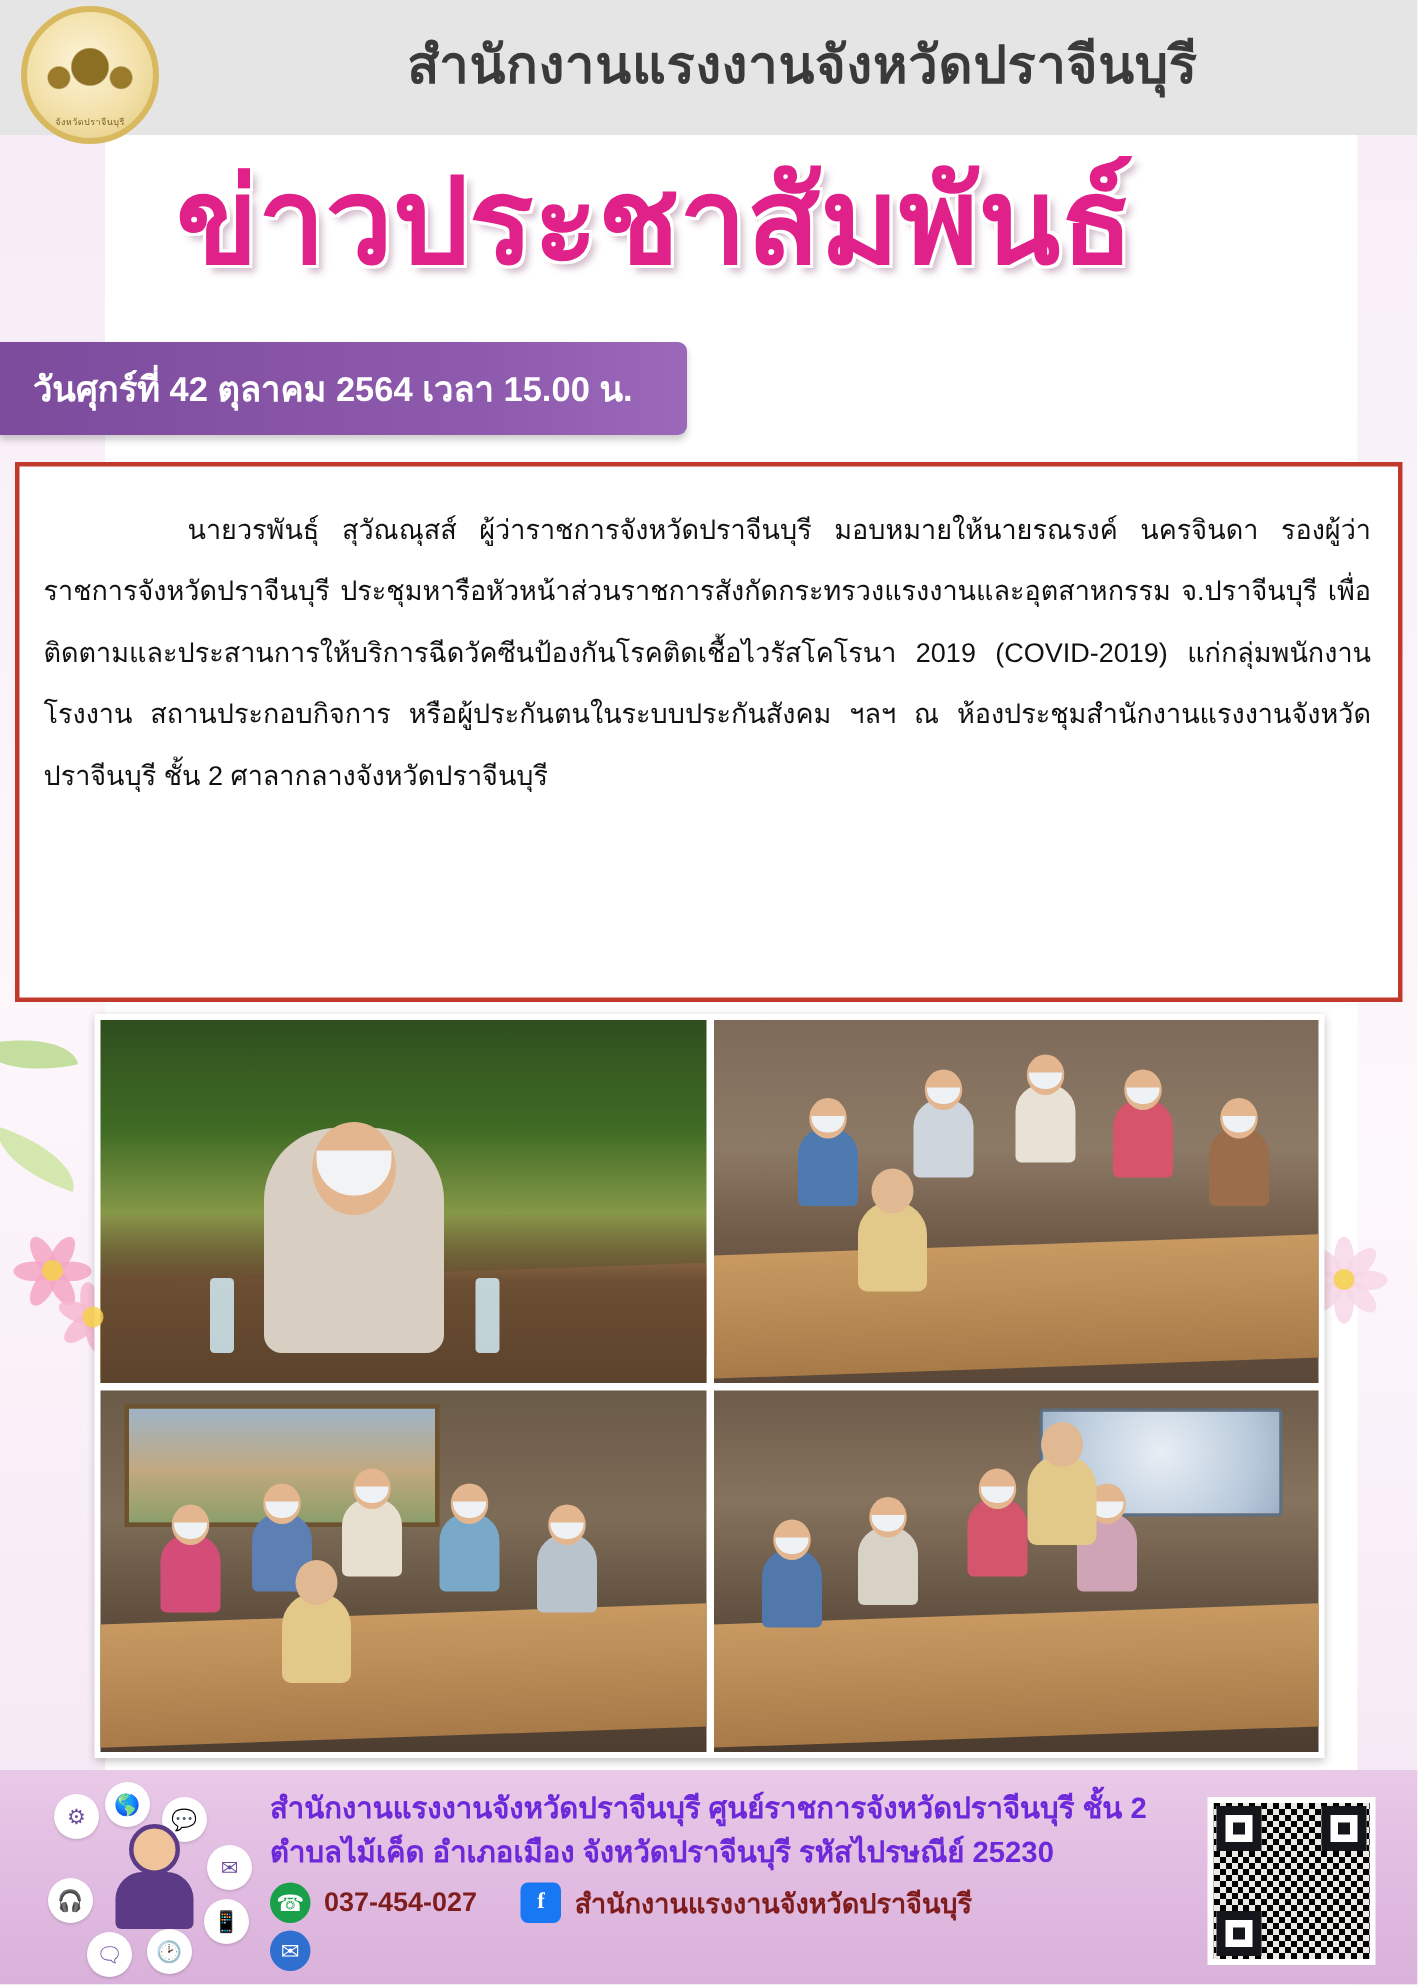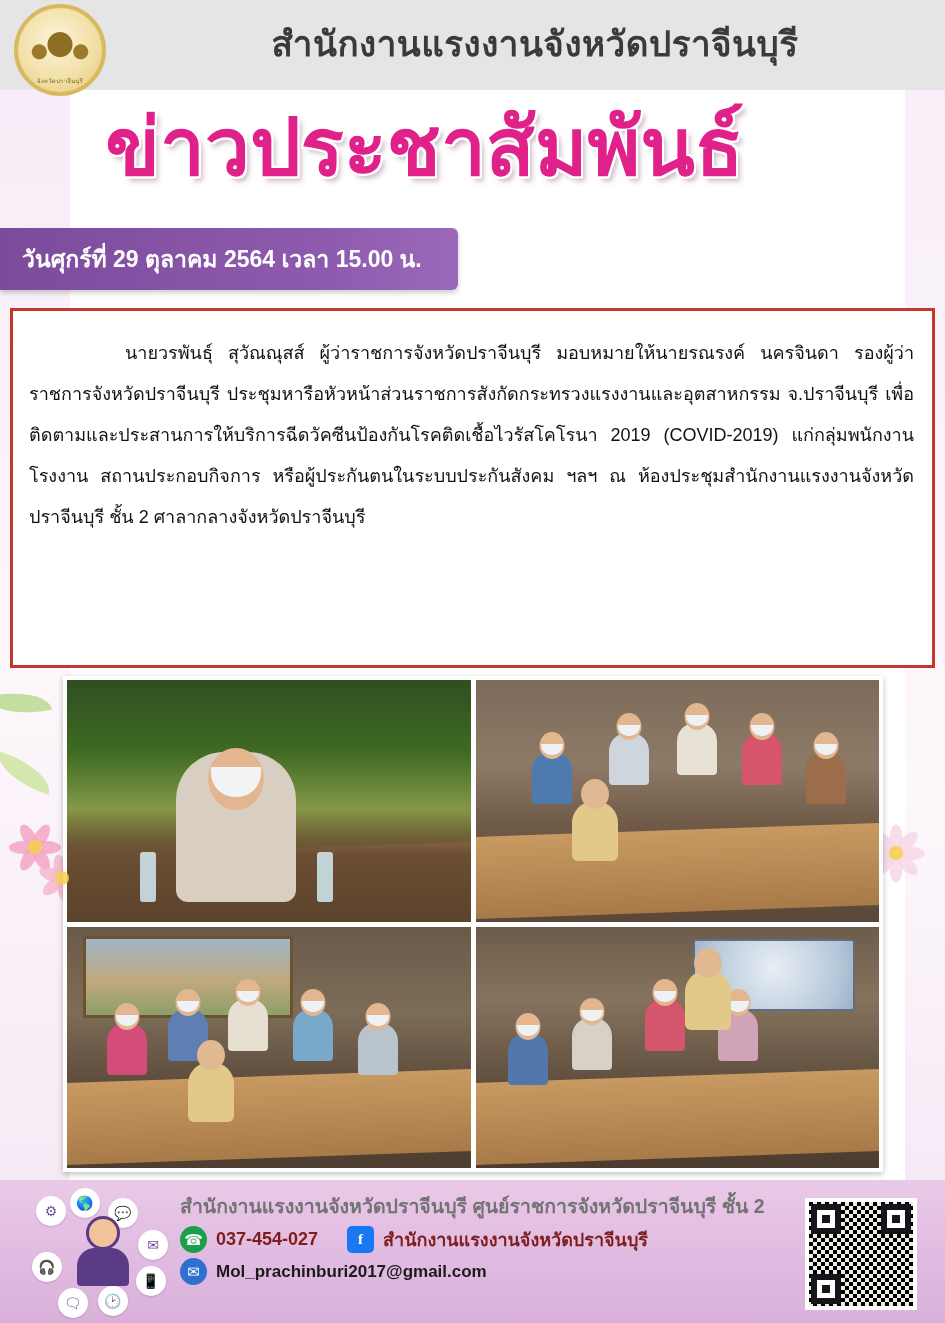--- a/index.html
+++ b/index.html
@@ -101,21 +101,21 @@
     bottom: 6px; left: 0; width: 100%;
     text-align: center;
     font-size: 6px;
     color: #7a5f1b;
     letter-spacing: .3px;
   }
 
   
   .main-title-wrap {
     position: absolute;
-    left: 0; top: 92px;
+    left: 12px; top: 92px;
     width: 849px; height: 118px;
     text-align: center;
   }
   .main-title {
     font-size: 80px;
     font-weight: bold;
     color: #e0218a;
     line-height: 112px;
     white-space: nowrap;
     text-shadow:
@@ -301,21 +301,21 @@
   }
 
   .footer-lines {
     position: absolute;
     left: 180px; top: 1192px;
     width: 620px;
   }
   .f-line {
     font-size: 19.5px;
     font-weight: bold;
-    color: #737373;
+    color: #6d28d9;
     line-height: 29px;
     white-space: nowrap;
   }
   .f-row {
     display: flex;
     align-items: center;
     gap: 9px;
     margin-top: 4px;
   }
   .pill-icon {
@@ -414,21 +414,21 @@
   <div class="seal-text">จังหวัดปราจีนบุรี</div>
 </div>
 
 <div class="header-title">สำนักงานแรงงานจังหวัดปราจีนบุรี</div>
 
 <div class="main-title-wrap">
   <div class="main-title">ข่าวประชาสัมพันธ์</div>
 </div>
 
 <div class="date-ribbon">
-  <div class="date-text">วันศุกร์ที่ 29 ตุลาคม 2564 เวลา 15.00 น.</div>
+  <div class="date-text">วันศุกร์ที่ 42 ตุลาคม 2564 เวลา 15.00 น.</div>
 </div>
 
 <div class="body-box">
   <div class="body-text">นายวรพันธุ์ สุวัณณุสส์ ผู้ว่าราชการจังหวัดปราจีนบุรี มอบหมายให้นายรณรงค์ นครจินดา รองผู้ว่าราชการจังหวัดปราจีนบุรี ประชุมหารือหัวหน้าส่วนราชการสังกัดกระทรวงแรงงานและอุตสาหกรรม จ.ปราจีนบุรี เพื่อติดตามและประสานการให้บริการฉีดวัคซีนป้องกันโรคติดเชื้อไวรัสโคโรนา 2019 (COVID-2019) แก่กลุ่มพนักงานโรงงาน สถานประกอบกิจการ หรือผู้ประกันตนในระบบประกันสังคม ฯลฯ ณ ห้องประชุมสำนักงานแรงงานจังหวัดปราจีนบุรี ชั้น 2 ศาลากลางจังหวัดปราจีนบุรี</div>
 </div>
 
 <div class="photos">
 
   <div class="photo p1">
     <div class="person"></div>
@@ -532,29 +532,29 @@
   <div class="fi-bubble" style="left:22px; top:98px;">🗨</div>
   <div class="fi-bubble" style="left:-4px; top:62px;">🎧</div>
   <div class="fi-agent">
     <div class="fa-head"></div>
     <div class="fa-body"></div>
   </div>
 </div>
 
 <div class="footer-lines">
   <div class="f-line">สำนักงานแรงงานจังหวัดปราจีนบุรี  ศูนย์ราชการจังหวัดปราจีนบุรี  ชั้น 2</div>
+  <div class="f-line">ตำบลไม้เค็ด  อำเภอเมือง จังหวัดปราจีนบุรี  รหัสไปรษณีย์ 25230</div>
   <div class="f-row">
     <span class="pill-icon ic-phone">☎</span>
     <span class="f-small">037-454-027</span>
     <span class="pill-icon ic-fb" style="margin-left:20px;">f</span>
     <span class="f-small">สำนักงานแรงงานจังหวัดปราจีนบุรี</span>
   </div>
   <div class="f-row">
     <span class="pill-icon ic-mail">✉</span>
-    <span class="f-mail-text">Mol_prachinburi2017@gmail.com</span>
   </div>
 </div>
 
 <div class="qr">
   <div class="qr-grid"></div>
   <div class="qr-eye" style="left:6px; top:6px;"></div>
   <div class="qr-eye" style="right:6px; top:6px;"></div>
   <div class="qr-eye" style="left:6px; bottom:6px;"></div>
 </div>
 

